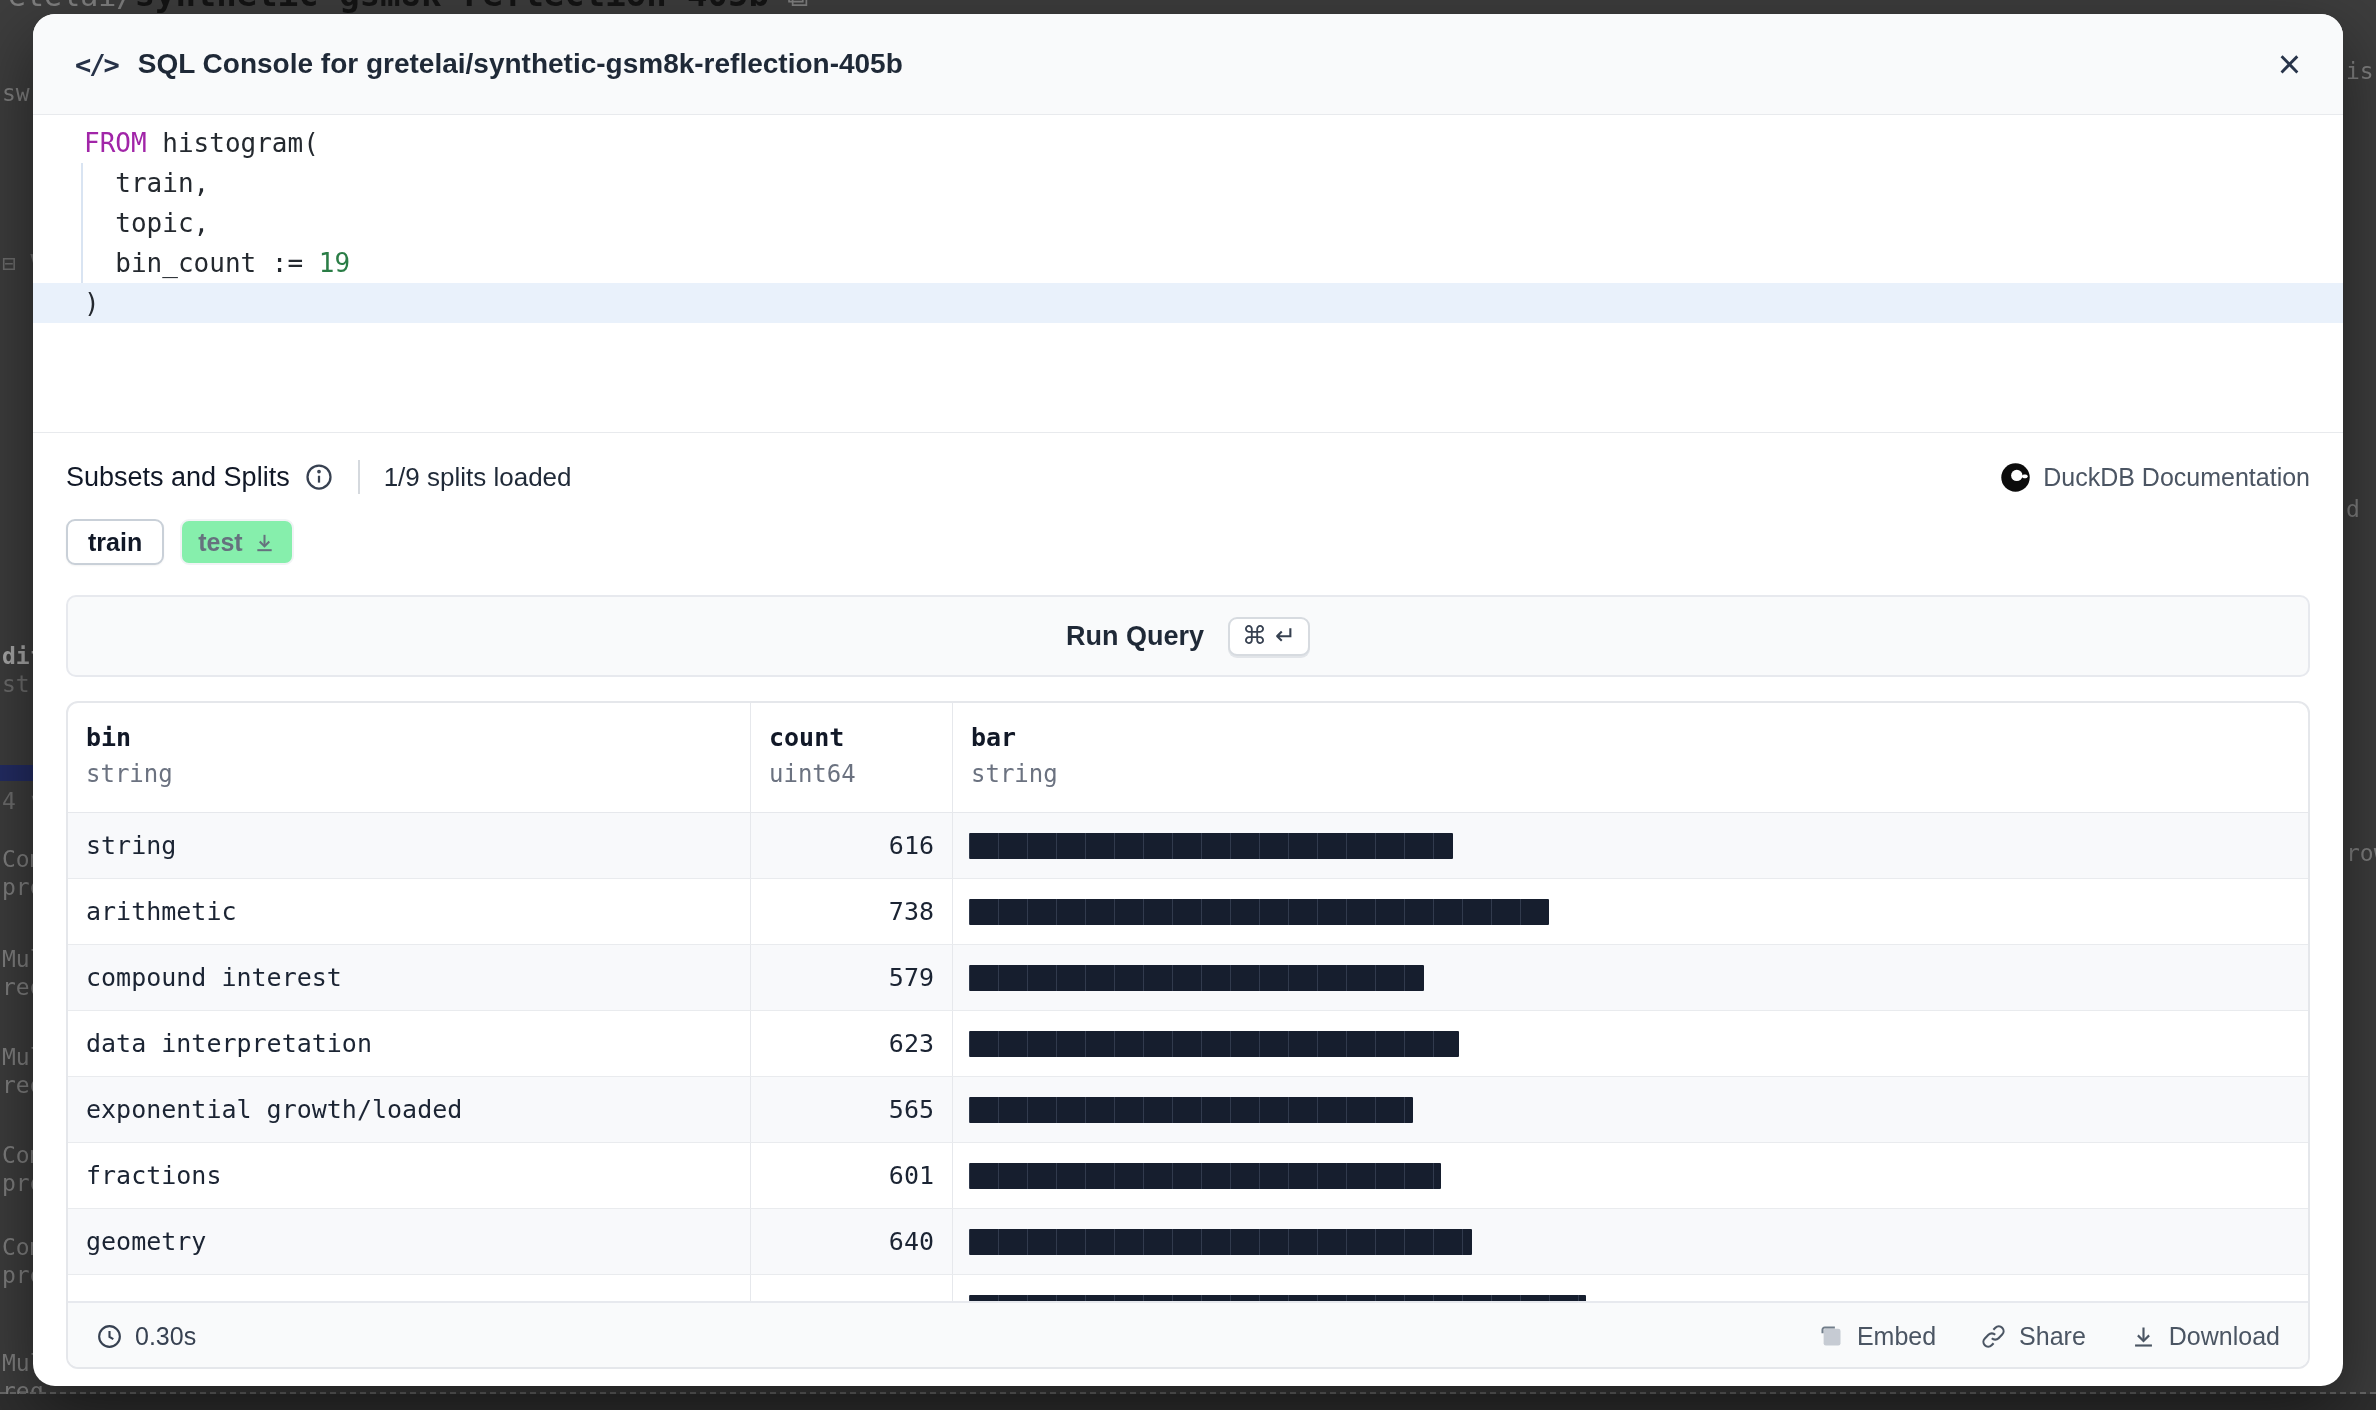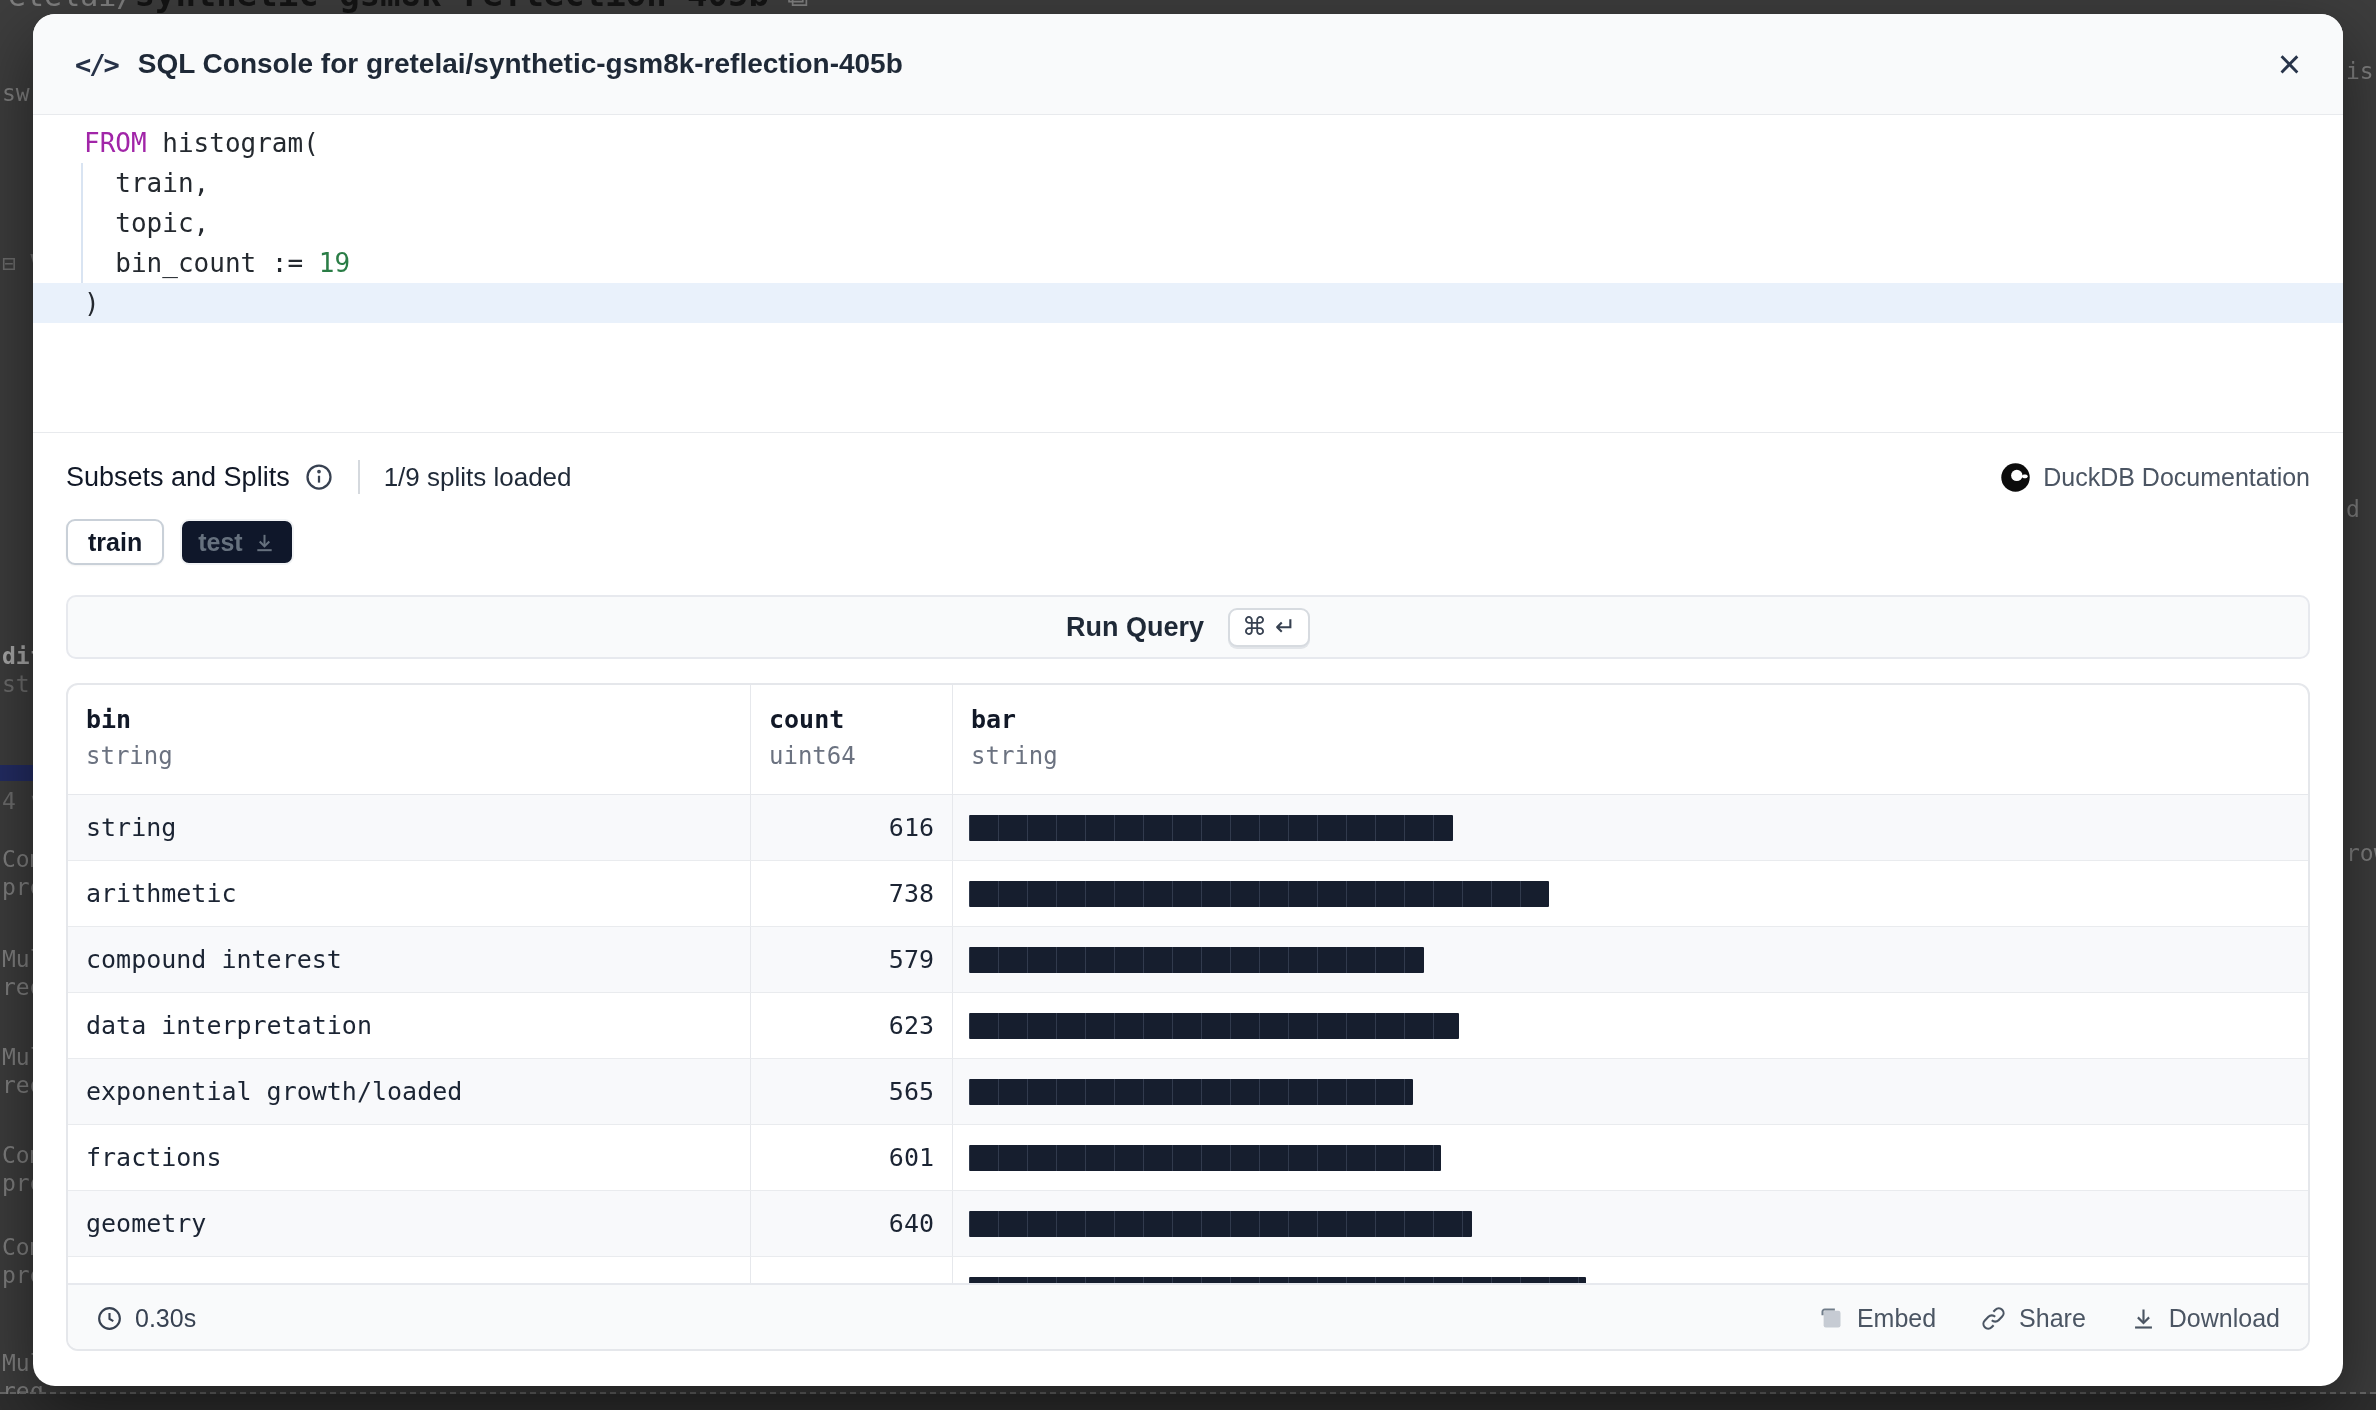--- a/index.html
+++ b/index.html
@@ -51,25 +51,25 @@
   .spacer { flex:1; }
   .doc-link { display:flex; align-items:center; gap:12px; font-size:25px; color:#4b5563;
               text-decoration:none; cursor:pointer; }
 
   
   .chips { display:flex; align-items:center; gap:16px; padding:0 33px; margin-top:10px; }
   .chip { height:46px; display:inline-flex; align-items:center; gap:10px; border-radius:9px;
           font-size:25px; cursor:pointer; font-family:"Liberation Sans", sans-serif; }
   .chip.selected { background:#ffffff; border:2px solid #c9d0d8; color:#111827; font-weight:bold;
                    padding:0 20px; box-shadow:0 1px 2px rgba(0,0,0,0.05); }
-  .chip.unselected { background:#0f172a; border:2px solid #f1f3f5; color:#66717e; font-weight:600;
+  .chip.unselected { background:#86efac; border:2px solid #f1f3f5; color:#66717e; font-weight:600;
                      padding:0 16px; }
 
   
-  .run-bar { margin:30px 33px 0; height:64px; background:#f9fafb; border:2px solid #e7e9ee;
+  .run-bar { margin:30px 33px 0; height:82px; background:#f9fafb; border:2px solid #e7e9ee;
              border-radius:10px; display:flex; align-items:center; justify-content:center; gap:24px;
              cursor:pointer; width:2244px; font-family:"Liberation Sans", sans-serif; }
   .run-label { font-size:27px; font-weight:bold; color:#1f2937; }
   .kbd { background:#ffffff; border:2px solid #d7dbe0; border-radius:9px; padding:2px 12px 4px;
          font-size:25px; color:#374151; box-shadow:0 2px 0 #e2e5e9; display:inline-flex; gap:8px; }
 
   
   .results { margin:24px 33px 0; width:2244px; height:668px; border:2px solid #e5e7eb;
              border-radius:12px; overflow:hidden; background:#fff; }
   .tbl-viewport { height:598px; overflow:hidden; }

